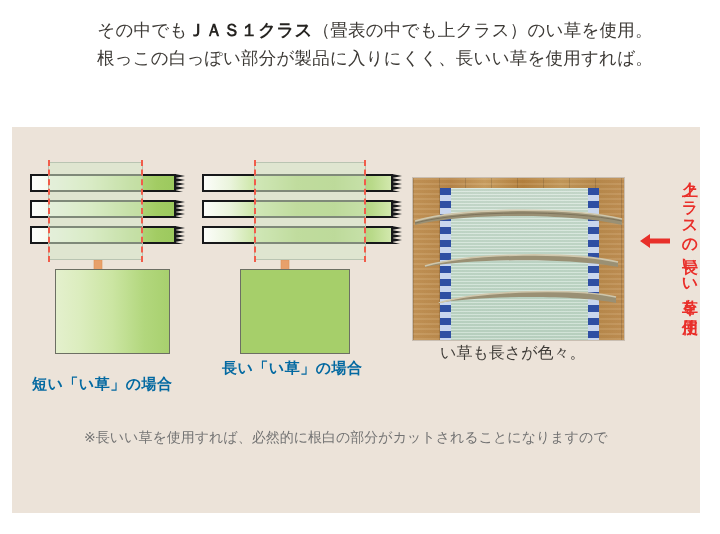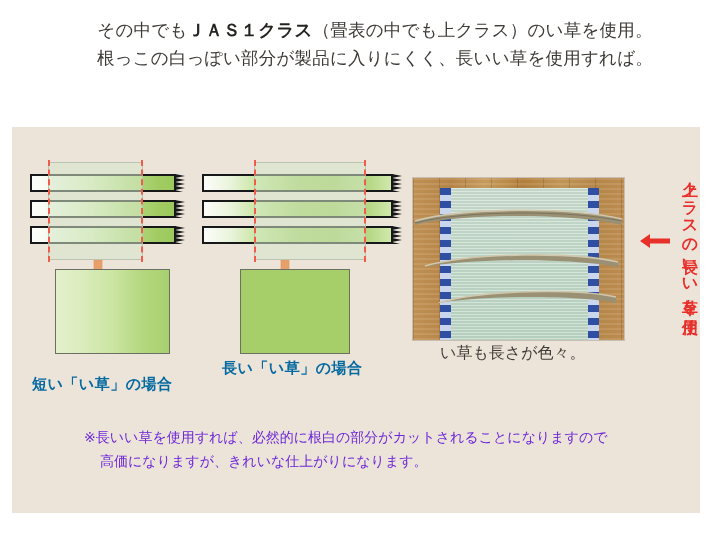--- a/index.html
+++ b/index.html
@@ -257,21 +257,21 @@
   }
   #red-arrow svg { display: block; width: 100%; height: 100%; }
 
   
   #footnote {
     position: absolute;
     left: 72px;
     top: 298px;
     font-size: 14px;
     line-height: 24px;
-    color: #6d28d9;
+    color: #737373;
     white-space: nowrap;
   }
   #footnote .indent { padding-left: 16px; display: block; }
 </style>
 </head>
 <body>
 
 <div id="header-block">
   <div class="head-line">
     <span>その中でも</span><span class="b">ＪＡＳ１クラス</span><span>（畳表の中でも上クラス）のい草を使用。</span>
@@ -404,16 +404,15 @@
 
   <div id="vertical-callout">上クラスの長いい草を使用</div>
   <div id="red-arrow">
     <svg viewBox="0 0 30 20">
       <polygon points="0,10 10,3 10,7.5 30,7.5 30,12.5 10,12.5 10,17" fill="#e8302a"></polygon>
     </svg>
   </div>
 
   <div id="footnote">
     <div>※長いい草を使用すれば、必然的に根白の部分がカットされることになりますので</div>
-    <div class="indent">高価になりますが、きれいな仕上がりになります。</div>
   </div>
 
 </div>
 
 </body></html>

